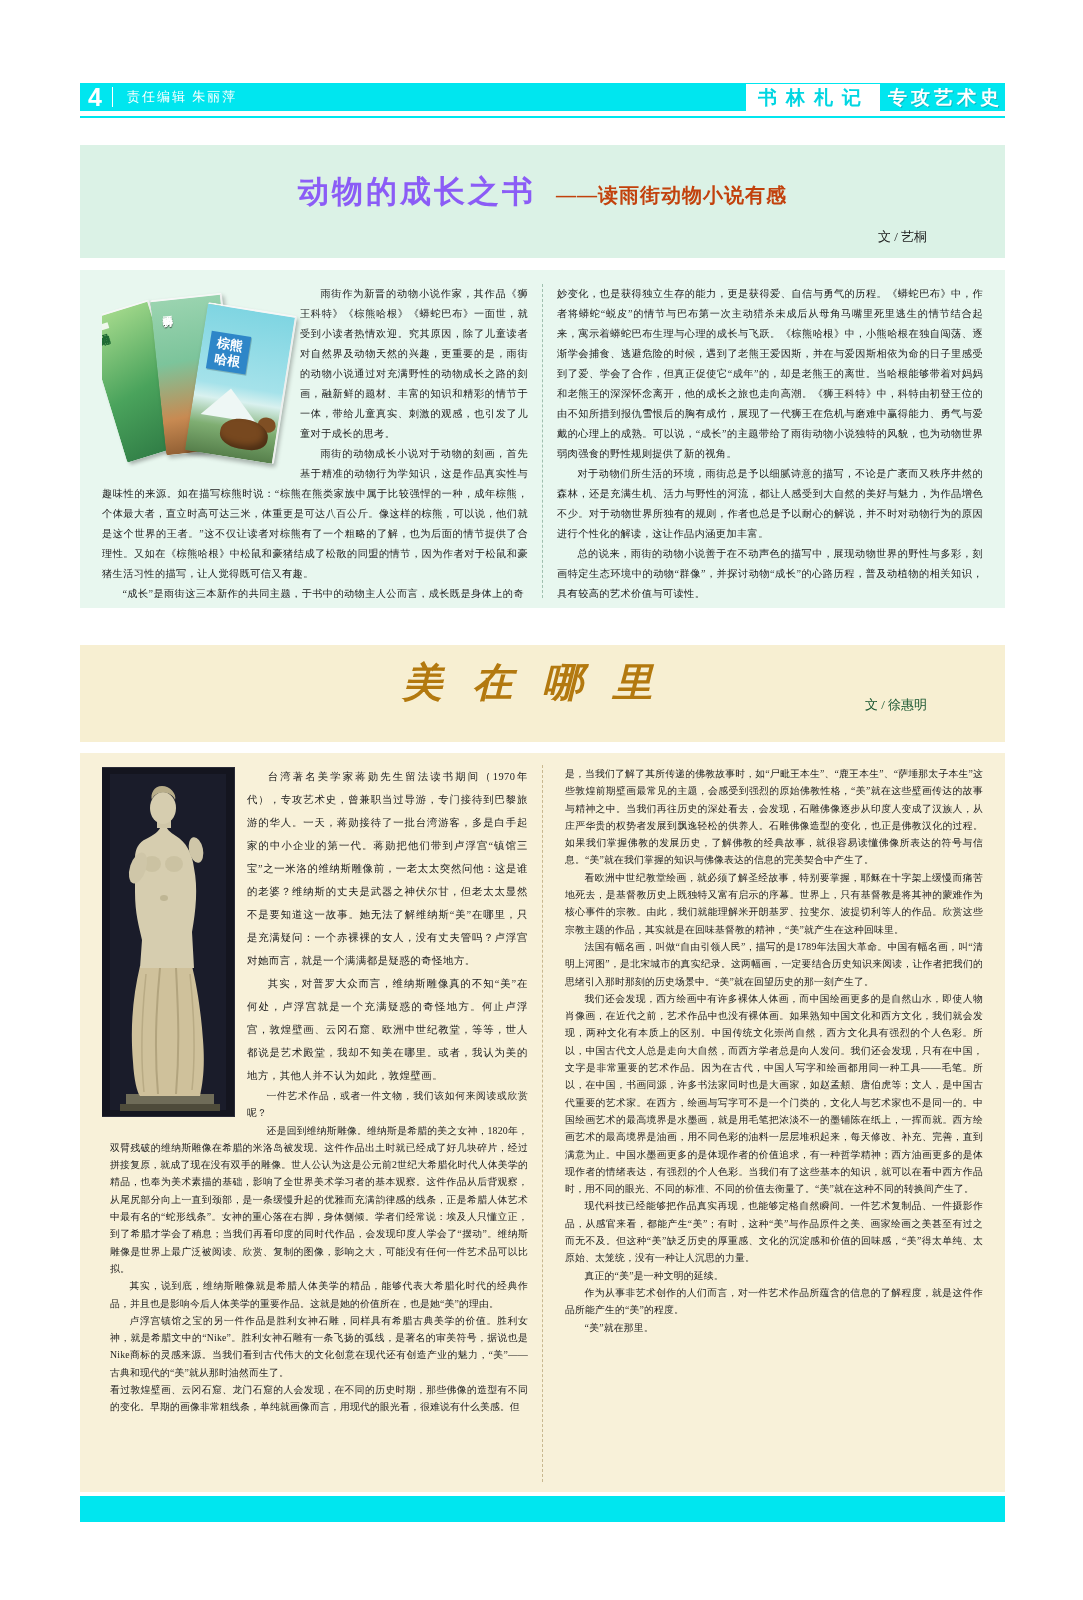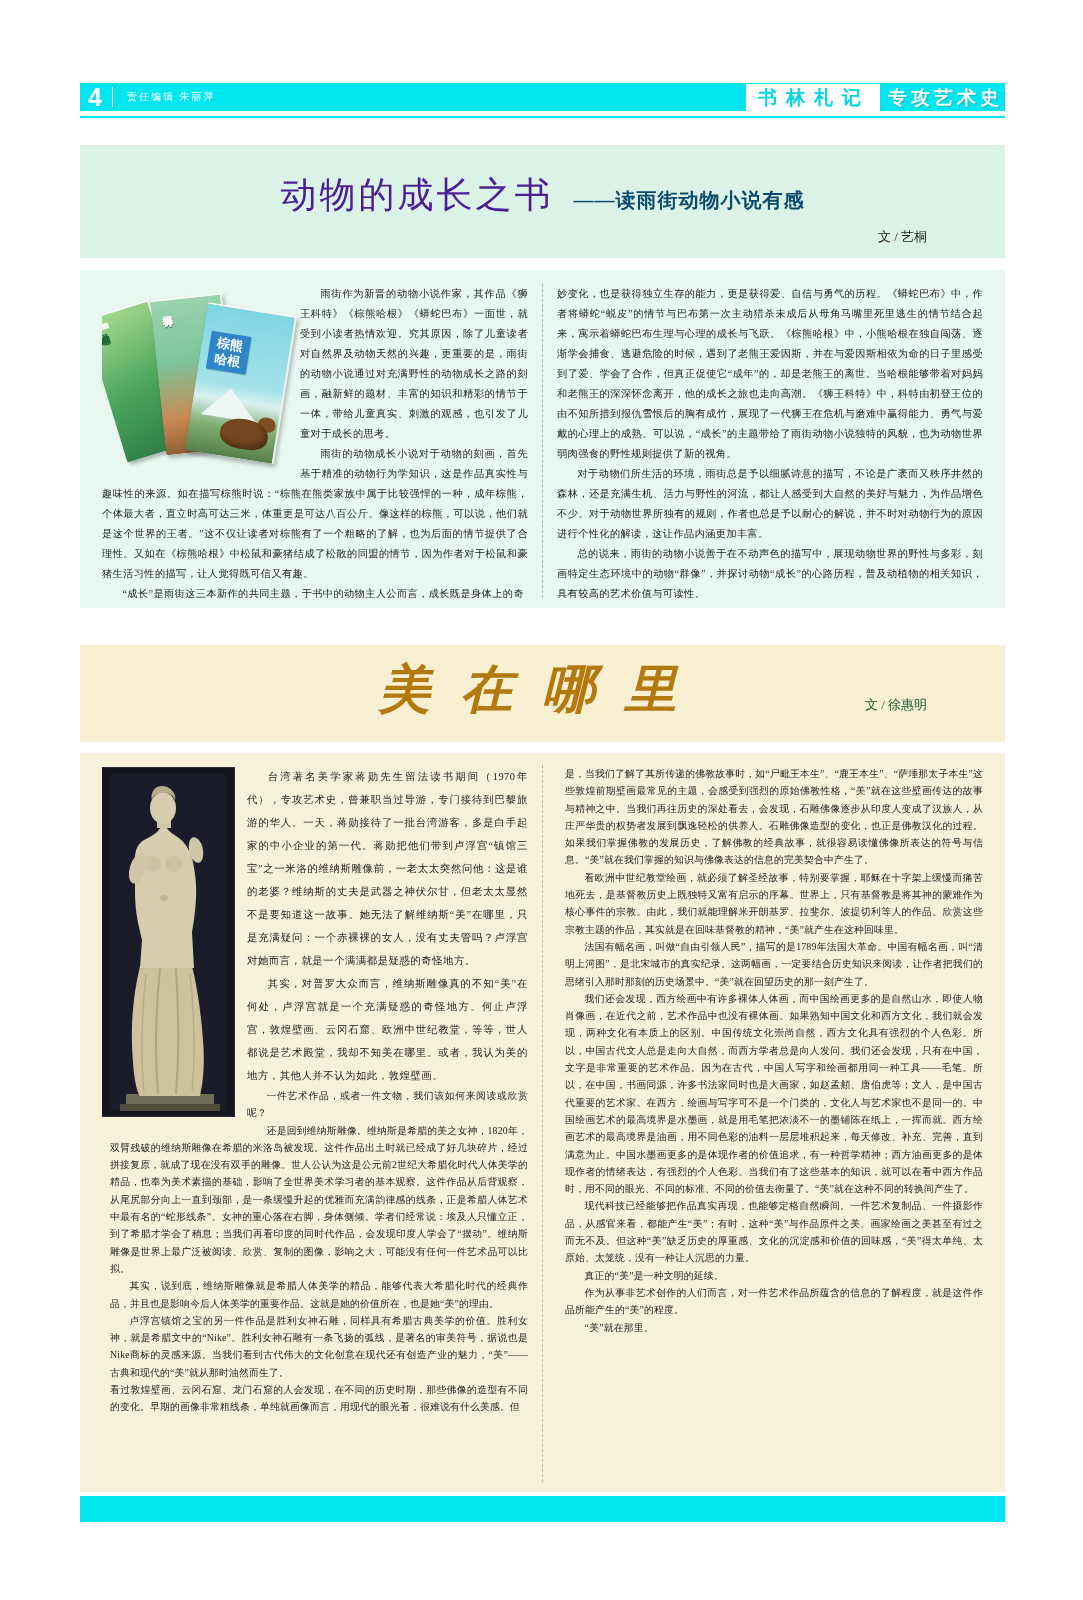--- a/index.html
+++ b/index.html
@@ -6,36 +6,36 @@
   .page{position:relative;width:1083px;height:1600px;background:#ffffff;overflow:hidden;
         font-family:"Liberation Serif","DejaVu Serif",serif;color:#1c1c1c;}
 
   
   .topbar{position:absolute;left:80px;top:83px;width:925px;height:28px;background:#00e6ef;
           display:flex;align-items:center;justify-content:space-between;}
   .pageno-wrap{display:flex;align-items:center;height:100%;}
   .pageno{color:#ffffff;font-size:25px;font-weight:bold;line-height:28px;padding:0 10px 0 8px;
           font-family:"Liberation Sans","DejaVu Sans",sans-serif;}
   .vdiv{width:1px;height:20px;background:#ffffff;display:inline-block;}
-  .editor{color:#ffffff;font-size:10px;letter-spacing:2px;padding-left:14px;}
+  .editor{color:#ffffff;font-size:13px;letter-spacing:2px;padding-left:14px;}
   .section-tags{display:flex;align-items:center;height:100%;}
   .tag-white{background:#ffffff;color:#00d6e2;font-weight:bold;font-size:19px;letter-spacing:9px;
              padding:1px 10px 0 12px;display:flex;align-items:center;margin:1px 0;
              font-family:"Liberation Sans","DejaVu Sans",sans-serif;}
   .tag-cyan{background:#00e6ef;color:#ffffff;font-weight:bold;font-size:19px;letter-spacing:4px;
             padding:1px 2px 0 8px;display:flex;align-items:center;
             font-family:"Liberation Sans","DejaVu Sans",sans-serif;text-shadow:1px 1px 0 #08b9c4;}
   .topbar-underline{position:absolute;left:80px;top:116px;width:925px;height:2px;background:#00e6ef;}
 
   
   .a1-title{position:absolute;left:80px;top:145px;width:925px;height:113px;background:#dbf2e6;}
   .a1-title-line{text-align:center;padding-top:26px;white-space:nowrap;}
-  .a1-h{font-size:36px;font-weight:normal;color:#4c1d95;letter-spacing:3px;
+  .a1-h{font-size:31px;font-weight:bold;color:#8b5cf6;letter-spacing:3px;
         font-family:"Liberation Sans","DejaVu Sans",sans-serif;}
-  .a1-sub{font-size:20px;font-weight:bold;color:#0c4a6e;margin-left:20px;letter-spacing:1px;}
+  .a1-sub{font-size:20px;font-weight:bold;color:#c2410c;margin-left:20px;letter-spacing:1px;}
   .a1-byline{position:absolute;right:78px;bottom:12px;font-size:13px;color:#222;}
 
   .a1-body{position:absolute;left:80px;top:270px;width:925px;height:338px;background:#e8f7ef;
            box-sizing:border-box;padding:14px 22px 10px 22px;display:flex;overflow:hidden;}
   .col{flex:1 1 0;text-align:justify;overflow:hidden;}
   .a1-body .col p{margin:0;text-indent:2em;font-size:10.2px;line-height:20px;letter-spacing:.4px;}
   .a1-body .col p.cont{text-indent:0;}
   .coldiv{width:0;border-left:1px dashed #9fbfae;margin:0 14px;}
   .coldiv.c2{border-left:1px dashed #c9b88f;}
 
@@ -59,21 +59,21 @@
   .mtn{position:absolute;left:10px;bottom:38px;width:0;height:0;
        border-left:26px solid transparent;border-right:30px solid transparent;
        border-bottom:30px solid #eef7f5;}
   .bear{position:absolute;right:8px;bottom:10px;width:48px;height:30px;background:#77481f;
         border-radius:55% 60% 45% 50%;box-shadow:inset -4px -4px 6px rgba(0,0,0,.35);}
   .bear-head{position:absolute;right:2px;bottom:30px;width:18px;height:15px;background:#7f4f24;
              border-radius:50% 50% 45% 45%;}
 
   
   .a2-title{position:absolute;left:80px;top:645px;width:925px;height:97px;background:#f7efd2;}
-  .a2-h{text-align:center;padding-top:10px;font-size:52px;font-weight:bold;font-style:italic;
+  .a2-h{text-align:center;padding-top:10px;font-size:40px;font-weight:bold;font-style:italic;
         color:#b3790f;letter-spacing:30px;font-family:"DejaVu Serif","Liberation Serif",serif;}
   .a2-byline{position:absolute;right:78px;bottom:28px;font-size:13px;color:#14532d;}
 
   .a2-body{position:absolute;left:80px;top:753px;width:925px;height:739px;background:#f8f1d9;
            box-sizing:border-box;padding:12px 22px 10px 22px;display:flex;overflow:hidden;}
   .a2-left p,.a2-right p{margin:0;text-indent:2em;font-size:9.8px;line-height:17.3px;letter-spacing:.2px;padding-left:8px;}
   .a2-left p.lead{font-size:10.4px;line-height:23px;letter-spacing:.5px;}
   .a2-left p.cont,.a2-right p.cont{text-indent:0;}
 
   

